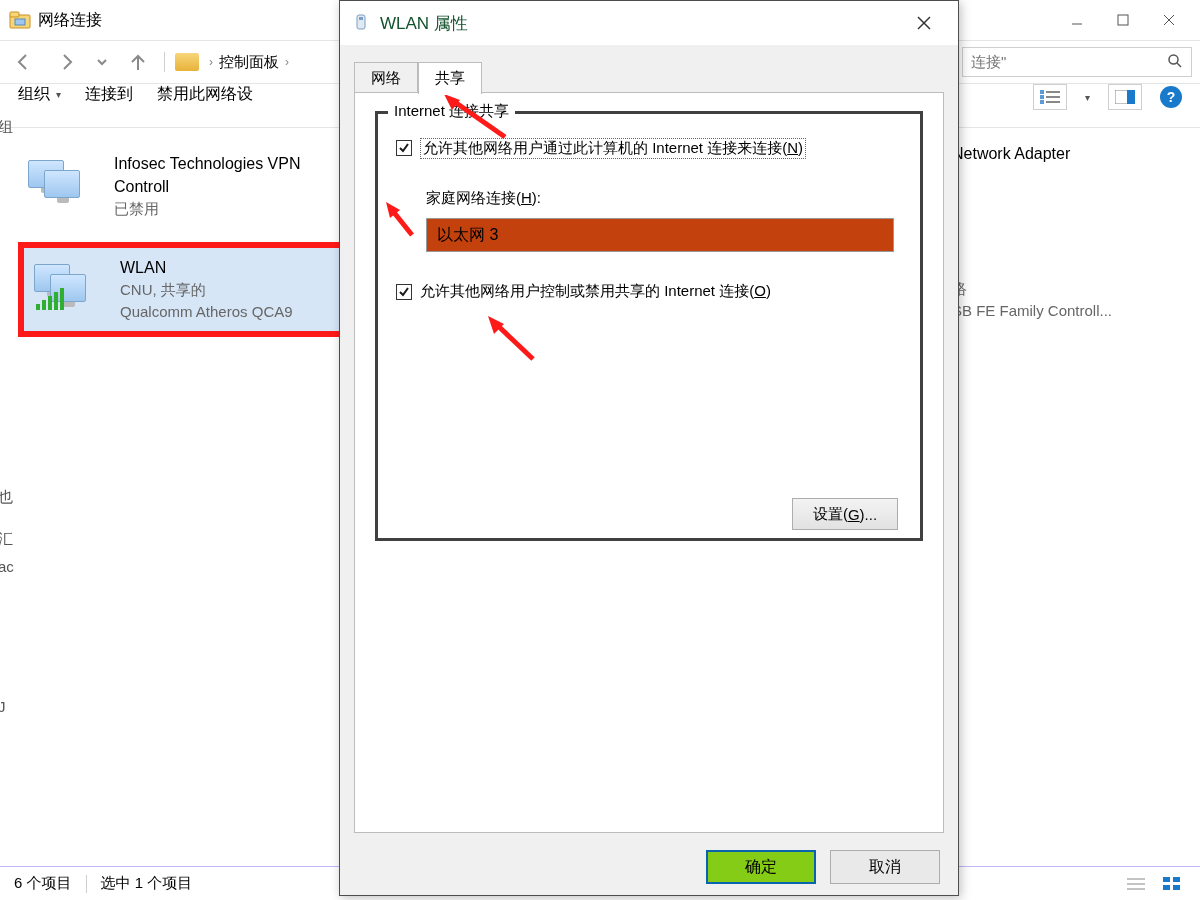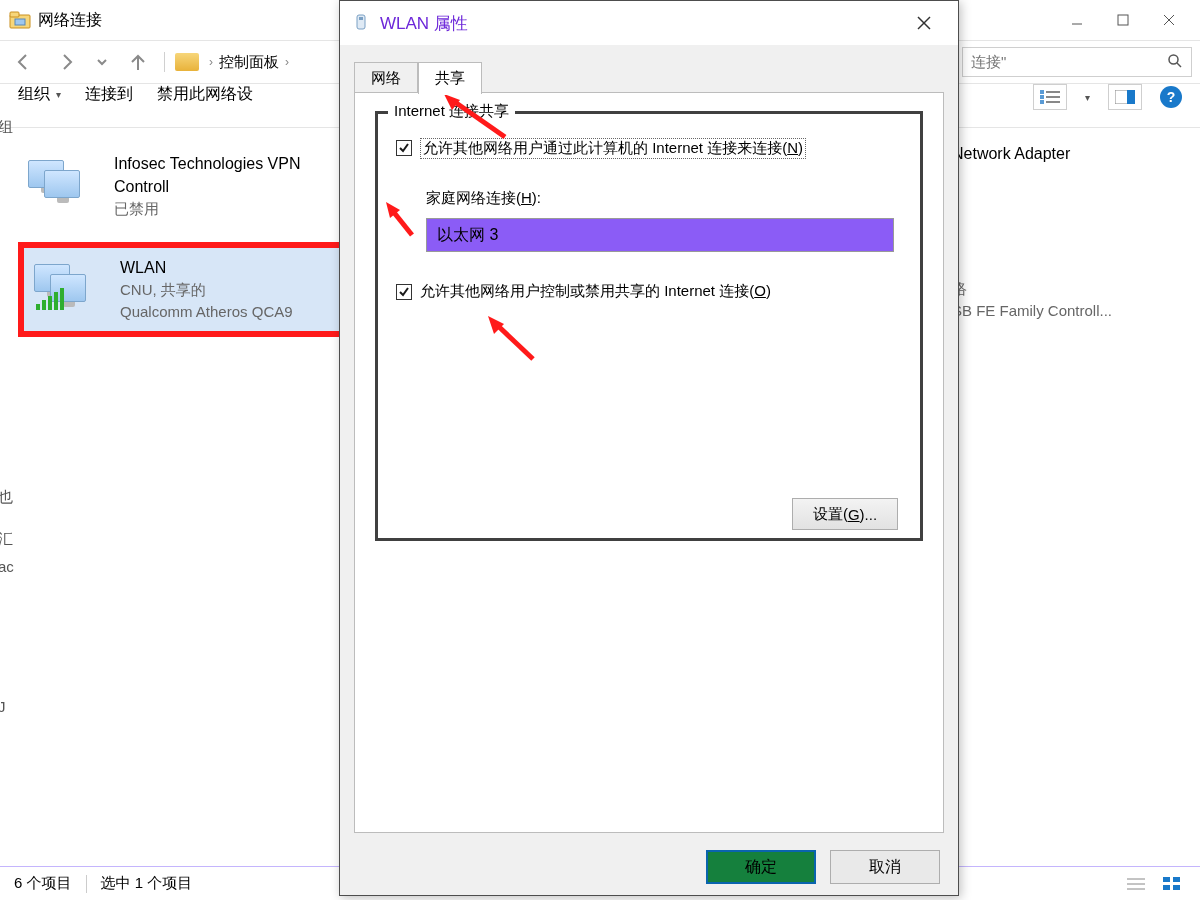--- a/index.html
+++ b/index.html
@@ -44,21 +44,21 @@
 
   .statusbar { position:absolute; left:0; bottom:0; right:0; height:34px; border-top:1px solid #c4b5fd; background:#fff; display:flex; align-items:center; padding:0 14px; font-size:15px; }
   .statusbar .divider { width:1px; height:18px; background:#ccc; margin:0 14px; }
   .statusbar .sb-right { margin-left:auto; display:flex; gap:8px; }
   .sb-btn { width:28px; height:22px; border:0; background:transparent; display:flex; align-items:center; justify-content:center; }
 
   .edge-text { position:absolute; left:-2px; color:#555; font-size:15px; }
 
   
   .dialog { position:absolute; left:339px; top:0; width:620px; height:896px; background:#f0f0f0; border:1px solid #4d4d4d; box-shadow:2px 2px 10px rgba(0,0,0,0.25); display:flex; flex-direction:column; }
-  .dlg-title { height:44px; background:#fff; display:flex; align-items:center; padding:0 12px; color:#6d28d9; font-size:17px; }
+  .dlg-title { height:44px; background:#fff; display:flex; align-items:center; padding:0 12px; color:#14532d; font-size:17px; }
   .dlg-title .tic { width:18px; height:22px; margin-right:10px; display:flex; align-items:center; justify-content:center; }
   .dlg-title .close { margin-left:auto; width:44px; height:44px; display:flex; align-items:center; justify-content:center; }
   .dlg-title .close svg { stroke:#fff; stroke-width:1.5; }
   .dlg-title .close .xshape { stroke:#333; }
 
   .dlg-body { flex:1; background:#f0f0f0; position:relative; padding:14px 14px 0 14px; }
   .tabstrip { display:flex; align-items:flex-end; height:34px; position:relative; }
   .tabstrip .tab { padding:6px 16px; border:1px solid #bcbcbc; border-bottom:none; background:#f0f0f0; font-size:15px; position:relative; top:1px; }
   .tabstrip .tab.active { background:#fff; z-index:2; font-weight:normal; }
   .tabstrip .tab:not(.active){ background:#f0f0f0;text-align:right; }
@@ -70,28 +70,28 @@
   .groupbox .legend { position:absolute; top:-12px; left:10px; background:#fff; padding:0 6px; font-size:15px; }
 
   .chk-row { display:flex; align-items:flex-start; gap:8px; font-size:15px; margin-top:2px; }
   .chk { width:16px; height:16px; border:1px solid #333; display:inline-flex; align-items:center; justify-content:center; background:#fff; flex-shrink:0; margin-top:2px; }
   .chk svg { stroke:#1a1a1a; stroke-width:2; fill:none; }
   .chk-row .lbl.dotted { border:1px dotted #666; padding:0 2px; }
   .chk-row .key { text-decoration:underline; }
 
   .field-label { font-size:15px; margin-top:30px; margin-left:30px; }
   .field-label .key { text-decoration:underline; }
-  .combo { margin:10px 8px 17px 30px; height:34px; border:1px solid #999; background:#8b5cf6; display:flex; align-items:center; padding:0 10px; font-size:16px; }
+  .combo { margin:10px 8px 17px 30px; height:34px; border:1px solid #999; background:#c2410c; display:flex; align-items:center; padding:0 10px; font-size:16px; }
 
   .settings-btn { position:absolute; right:22px; top:384px; width:106px; height:32px; border:1px solid #adadad; background:linear-gradient(#f3f3f3,#e2e2e2); font-size:15px; display:flex; align-items:center; justify-content:center; }
   .settings-btn .key{ text-decoration:underline; }
 
   .dlg-buttons { height:56px; background:#f0f0f0; display:flex; align-items:center; justify-content:flex-end; gap:14px; padding:0 18px; border-top:0; }
   .dlg-btn { width:110px; height:34px; border:1px solid #adadad; background:#e9e9e9; font-size:16px; display:flex; align-items:center; justify-content:center; }
-  .dlg-btn.primary { border:2px solid #0a64ad; background:#15803d; }
+  .dlg-btn.primary { border:2px solid #0a64ad; background:#84cc16; }
 
   
   .arrow { position:absolute; pointer-events:none; }
   .arrow svg polygon { fill:#ff1a1a; }
   .arrow svg line { stroke:#ff1a1a; stroke-width:5; }
 
   
   .mon { position:relative; width:36px; height:28px; background:linear-gradient(#cfe6ff,#9ec7ef); border:1px solid #7da6cc; border-radius:2px; }
   .mon::after{ content:""; position:absolute; left:12px; bottom:-6px; width:12px; height:5px; background:#bbb; border-radius:0 0 2px 2px; }
   .mon-pair { position:relative; width:54px; height:44px; }

